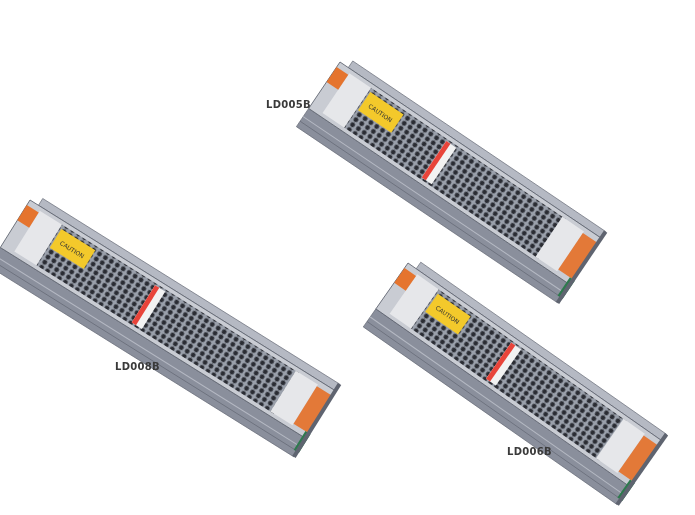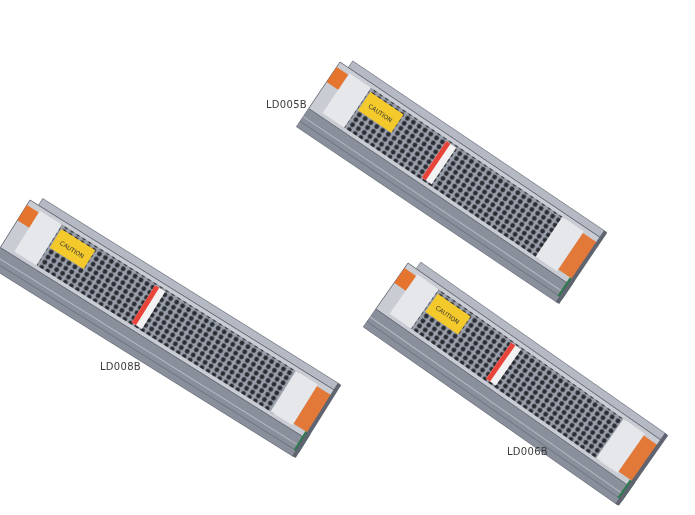--- a/index.html
+++ b/index.html
@@ -2,21 +2,21 @@
 <html><head>
 <meta charset="utf-8">
 <style>
   html, body { margin: 0; padding: 0; }
   body {
     width: 695px; height: 515px; background: #ffffff; position: relative; overflow: hidden;
     font-family: "DejaVu Sans", sans-serif;
   }
   .product { position: absolute; }
   .model-label {
-    position: absolute; font-size: 10px; font-weight: normal; color: #3a3a3a; letter-spacing: 0.3px;
+    position: absolute; font-size: 10px; font-weight: bold; color: #3a3a3a; letter-spacing: 0.3px;
     font-family: "DejaVu Sans", sans-serif;
   }
 </style>
 </head>
 <body>
 
 <div id="stage">
     <div class="product" style="left: 0px; top: 0px;">
       <svg width="695" height="515" style="position: absolute; left: 0px; top: 0px;">
         <g transform="translate(340,62) rotate(34)">
@@ -66,21 +66,21 @@
           <rect x="42" y="8" width="40" height="22" fill="#f3c92b"></rect>
     <text x="62" y="22" font-size="6" font-family="DejaVu Sans, sans-serif" text-anchor="middle" fill="#333">CAUTION</text>
           <rect x="151.2" y="6" width="12" height="44" fill="#f2f2f2"></rect>
     <rect x="151.2" y="6" width="5" height="44" fill="#e8443a"></rect>
           <rect x="0" y="6" width="14" height="18" fill="#e86a1c" opacity="0.9"></rect>
           <rect x="342" y="6" width="18" height="44" fill="#e86a1c" opacity="0.85"></rect>
     <rect x="356" y="50" width="6" height="22" fill="#2d7a4d"></rect>
           <rect x="358" y="-8" width="4" height="86" fill="#5f6470"></rect>
         </g>
       </svg>
-      <div class="model-label" style="left: 100px; top: 361px;">LD008B</div>
+      <div class="model-label" style="left: 115px; top: 361px;">LD008B</div>
     </div>
     <div class="product" style="left: 0px; top: 0px;">
       <svg width="695" height="515" style="position: absolute; left: 0px; top: 0px;">
         <g transform="translate(408,263) rotate(35)">
           <defs>
             <pattern id="mesh2" width="7" height="6" patternUnits="userSpaceOnUse">
               <rect width="7" height="6" fill="#9aa0ab"></rect>
               <circle cx="3.5" cy="3" r="2.4" fill="#2a2c33"></circle>
             </pattern>
           </defs>

